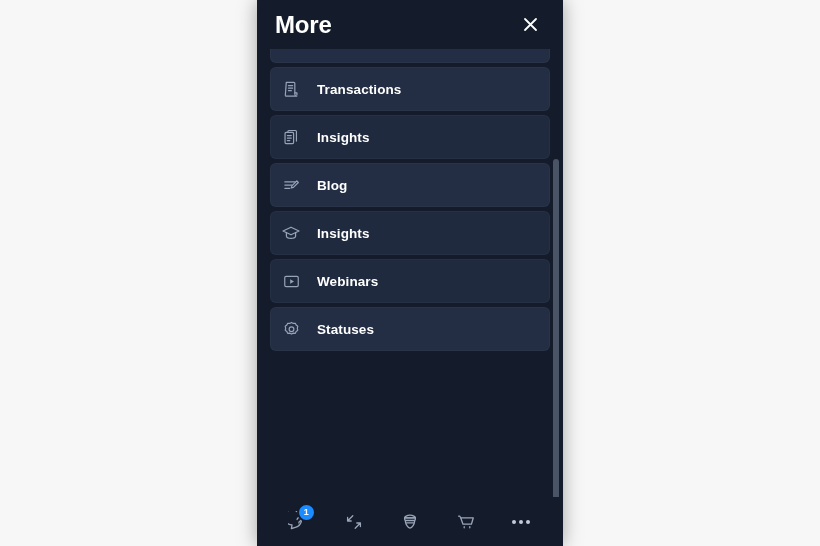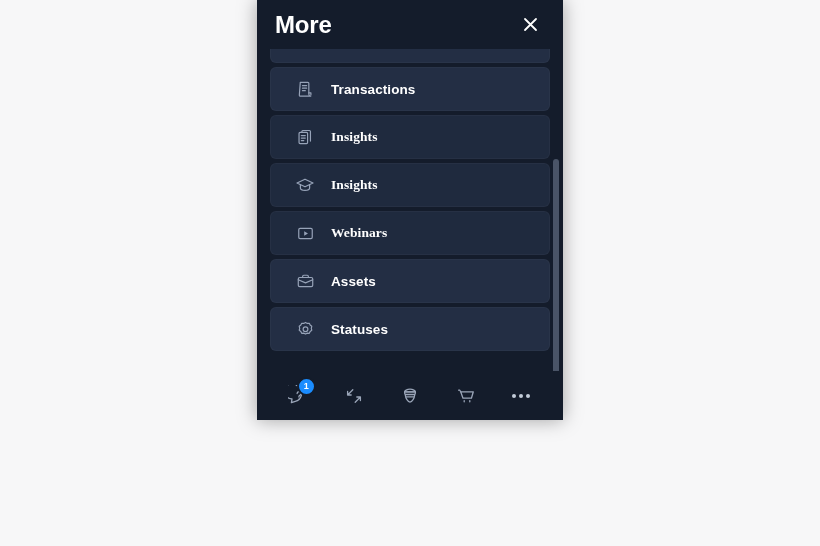--- a/index.html
+++ b/index.html
@@ -14,21 +14,21 @@
     overflow: hidden;
     position: relative;
   }
 
   
   #more-panel {
     position: absolute;
     left: 257px;
     top: 0;
     width: 306px;
-    height: 420px;
+    height: 546px;
     background: #141c2b;
     display: flex;
     flex-direction: column;
     box-shadow: 0 0 18px rgba(0,0,0,0.35);
     overflow: hidden;
   }
 
   
   .panel-header {
     height: 49px;
@@ -75,26 +75,26 @@
     margin-top: -30px;
   }
 
   .menu-item {
     height: 44px;
     margin-bottom: 4px;
     border-radius: 6px;
     background: #232e44;
     display: flex;
     align-items: center;
-    padding-left: 22px;
+    padding-left: 8px;
     box-sizing: border-box;
     cursor: pointer;
     border: 1px solid rgba(255,255,255,0.03);
   }
-  .menu-item.alt { background: #1f2a3e; font-family: Liberation Serif, serif; }
+  .menu-item.alt { background: #1f2a3e; }
   .menu-item .mi-icon {
     width: 24px;
     height: 24px;
     flex: 0 0 24px;
     color: #97a3b8;
     display: flex;
     align-items: center;
     justify-content: center;
     margin-right: 14px;
   }
@@ -228,20 +228,29 @@
         <span class="mi-icon">
           <svg width="19" height="19" viewBox="0 0 20 20" fill="none" stroke="currentColor" stroke-width="1.25" stroke-linecap="round" stroke-linejoin="round">
             <rect x="3.2" y="4.6" width="9" height="11.8" rx="1.1"></rect>
             <path d="M6.2 4.6 V3.6 a1 1 0 0 1 1 -1 h7 a1 1 0 0 1 1 1 v10.2"></path>
             <path d="M5.6 8 h4.2 M5.6 10.6 h4.2 M5.6 13.2 h2.6"></path>
           </svg>
         </span>
         <span class="mi-label">Insights</span>
       </div>
 
+      <div class="menu-item">
+        <span class="mi-icon">
+          <svg width="19" height="19" viewBox="0 0 20 20" fill="none" stroke="currentColor" stroke-width="1.25" stroke-linecap="round" stroke-linejoin="round">
+            <path d="M3 6.2 h11 M3 9.6 h7.4 M3 13 h5.2"></path>
+            <path d="M15.6 5.2 l1.6 1.6 l-5.2 5.2 l-2.2 .6 l.6 -2.2 z"></path>
+          </svg>
+        </span>
+        <span class="mi-label">Blog</span>
+      </div>
 
       <div class="menu-item alt">
         <span class="mi-icon">
           <svg width="20" height="20" viewBox="0 0 20 20" fill="none" stroke="currentColor" stroke-width="1.25" stroke-linecap="round" stroke-linejoin="round">
             <path d="M10 4.2 L18 8 L10 11.8 L2 8 Z"></path>
             <path d="M5.4 9.6 v3.4 c0 1.3 2.1 2.4 4.6 2.4 s4.6 -1.1 4.6 -2.4 v-3.4"></path>
           </svg>
         </span>
         <span class="mi-label">Insights</span>
       </div>
@@ -250,30 +259,20 @@
       <div class="menu-item alt">
         <span class="mi-icon">
           <svg width="19" height="19" viewBox="0 0 20 20" fill="none" stroke="currentColor" stroke-width="1.25" stroke-linecap="round" stroke-linejoin="round">
             <rect x="2.9" y="4.6" width="14.2" height="10.8" rx="1.4"></rect>
             <path d="M8.6 7.6 L12.6 10 L8.6 12.4 Z" fill="currentColor" stroke="none"></path>
           </svg>
         </span>
         <span class="mi-label">Webinars</span>
       </div>
 
-      <div class="menu-item">
-        <span class="mi-icon">
-          <svg width="19" height="19" viewBox="0 0 20 20" fill="none" stroke="currentColor" stroke-width="1.25" stroke-linecap="round" stroke-linejoin="round">
-            <rect x="2.4" y="5.8" width="15.2" height="9.6" rx="1.5"></rect>
-            <path d="M7 5.8 V4.6 a1.2 1.2 0 0 1 1.2 -1.2 h3.6 a1.2 1.2 0 0 1 1.2 1.2 v1.2"></path>
-            <path d="M2.4 8.2 L10 11.4 L17.6 8.2"></path>
-          </svg>
-        </span>
-        <span class="mi-label">Assets</span>
-      </div>
 
 
       <div class="menu-item">
         <span class="mi-icon">
           <svg width="19" height="19" viewBox="0 0 20 20" fill="none" stroke="currentColor" stroke-width="1.25" stroke-linecap="round" stroke-linejoin="round">
             <path d="M10 2.6 l1.9 1.0 l2.1 -.2 l.9 1.9 l1.7 1.3 l-.5 2.1 l.5 2.1 l-1.7 1.3 l-.9 1.9 l-2.1 -.2 l-1.9 1.0 l-1.9 -1.0 l-2.1 .2 l-.9 -1.9 l-1.7 -1.3 l.5 -2.1 l-.5 -2.1 l1.7 -1.3 l.9 -1.9 l2.1 .2 Z"></path>
             <circle cx="10" cy="9.8" r="2.5"></circle>
           </svg>
         </span>
         <span class="mi-label">Statuses</span>

